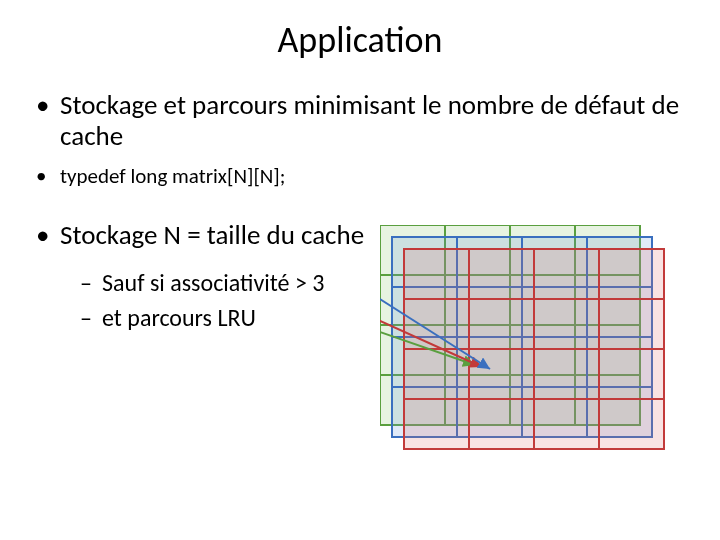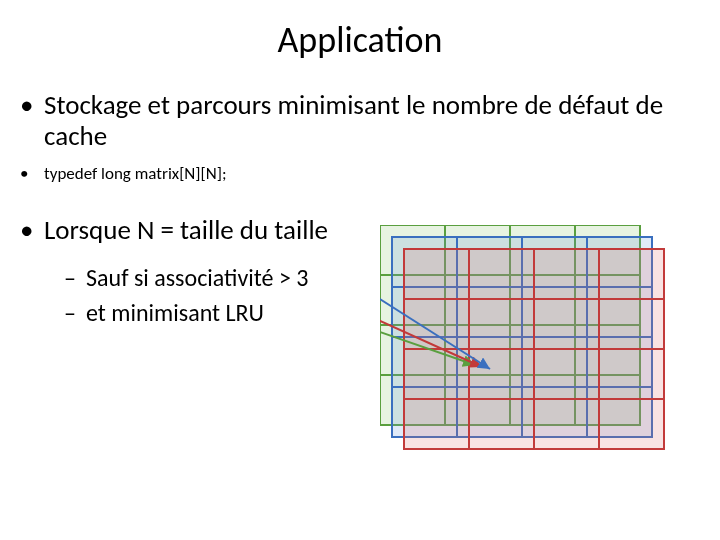--- a/index.html
+++ b/index.html
@@ -6,21 +6,21 @@
   body {
     width: 720px;
     height: 540px;
     background: #ffffff;
     font-family: Calibri, Arial, sans-serif;
     color: #000;
     position: relative;
     overflow: hidden;
   }
   .slide {
-    padding: 20px 20px;
+    padding: 20px 36px;
     position: relative;
     height: 100%;
   }
   .title {
     text-align: center;
     font-size: 36px;
     font-weight: 400;
     line-height: 1.15;
     margin-bottom: 28px;
   }
@@ -30,21 +30,21 @@
     padding-left: 24px;
     margin-bottom: 12px;
   }
   ul.top > li::before {
     content: "•";
     position: absolute;
     left: 0;
     top: 0;
   }
   .b1 { font-size: 27px; line-height: 1.15; }
-  .b2 { font-size: 17px; line-height: 1.3; }
+  .b2 { font-size: 21px; line-height: 1.3; }
   ul.sub { list-style: none; margin-top: 17px; }
   ul.sub > li {
     position: relative;
     padding-left: 42px;
     font-size: 24px;
     line-height: 1.3;
     margin-bottom: 4px;
   }
   ul.sub > li::before {
     content: "–";
@@ -71,27 +71,27 @@
   </div>
 
   <ul class="top">
     <li class="b1">
       <span>Stockage et parcours minimisant le nombre de défaut de cache</span>
     </li>
     <li class="b2">
       <span>typedef long matrix[N][N];</span>
     </li>
     <li class="b1" style="margin-top:28px;">
-      <span>Lorsque N = taille du taille</span>
+      <span>Stockage N = taille du cache</span>
       <ul class="sub">
         <li>
           <span>Sauf si associativité &gt; 3</span>
         </li>
         <li>
-          <span>et minimisant LRU</span>
+          <span>et parcours LRU</span>
         </li>
       </ul>
     </li>
   </ul>
 
   <svg class="diagram" viewBox="0 0 300 235">
 
     <g stroke="#5a9f3f" stroke-width="2" fill="rgba(120,190,90,0.18)">
       <rect x="0" y="0" width="260" height="200"></rect>
       <line x1="65" y1="0" x2="65" y2="200"></line>

